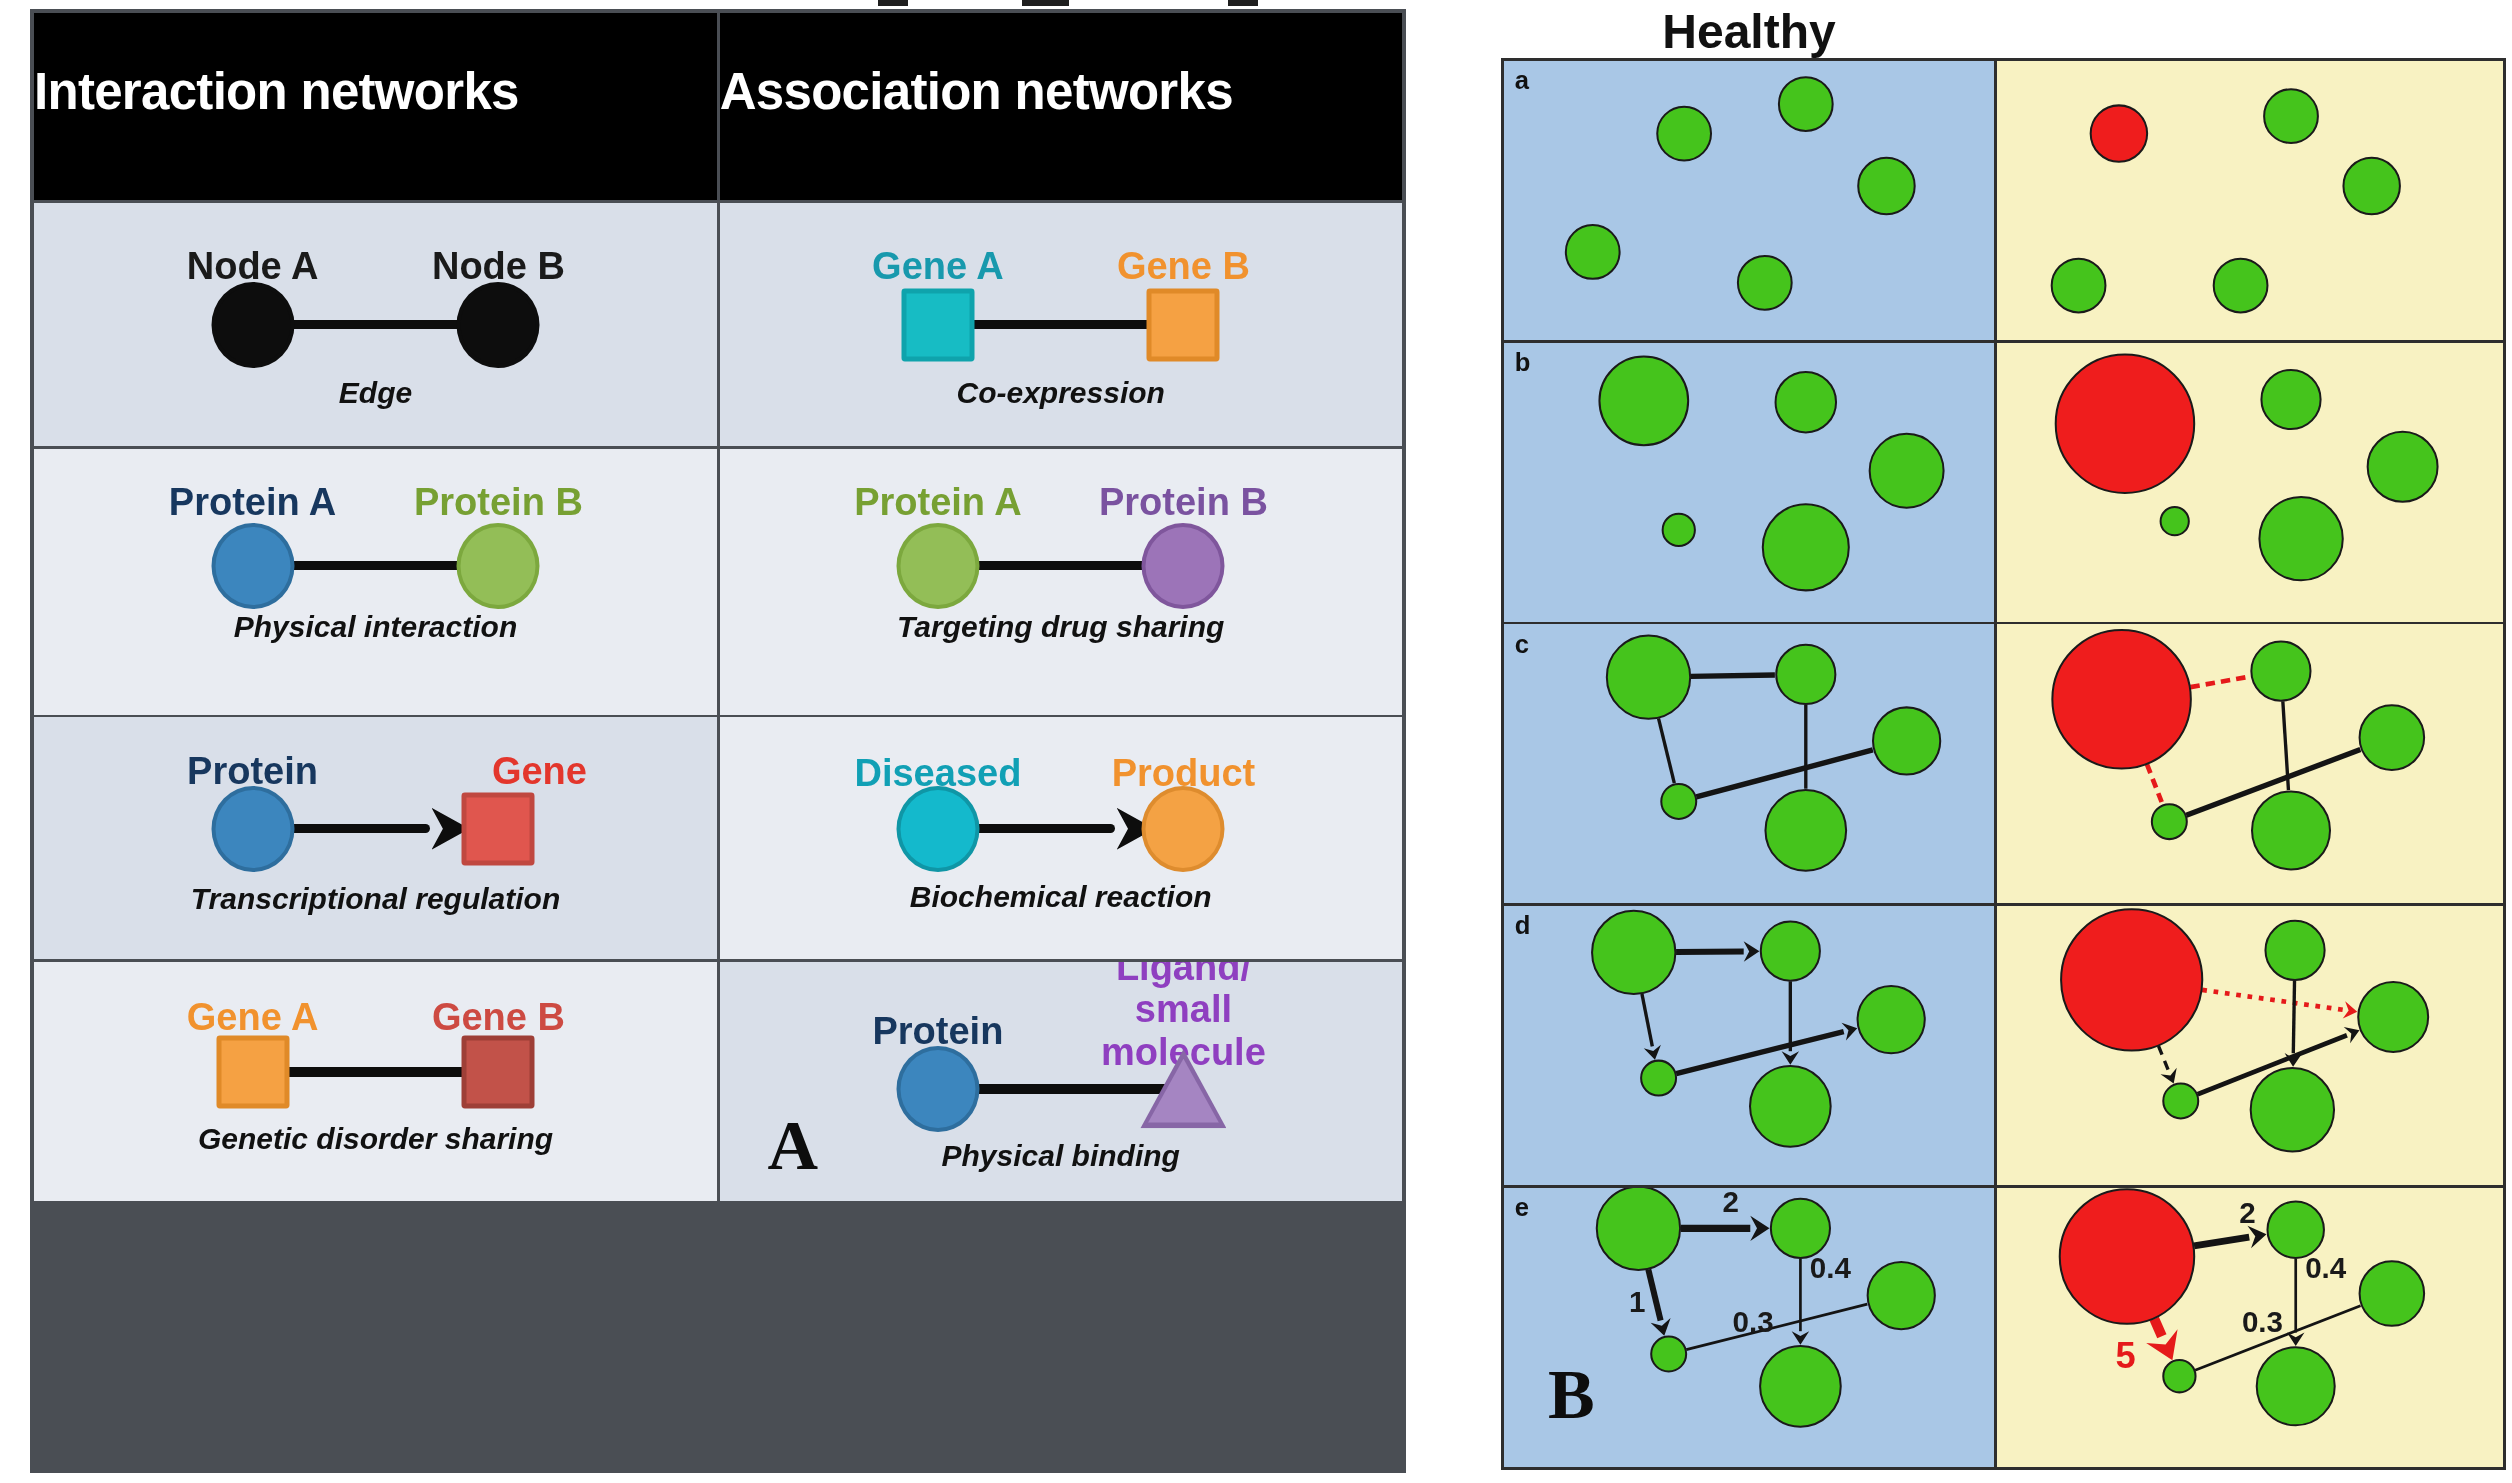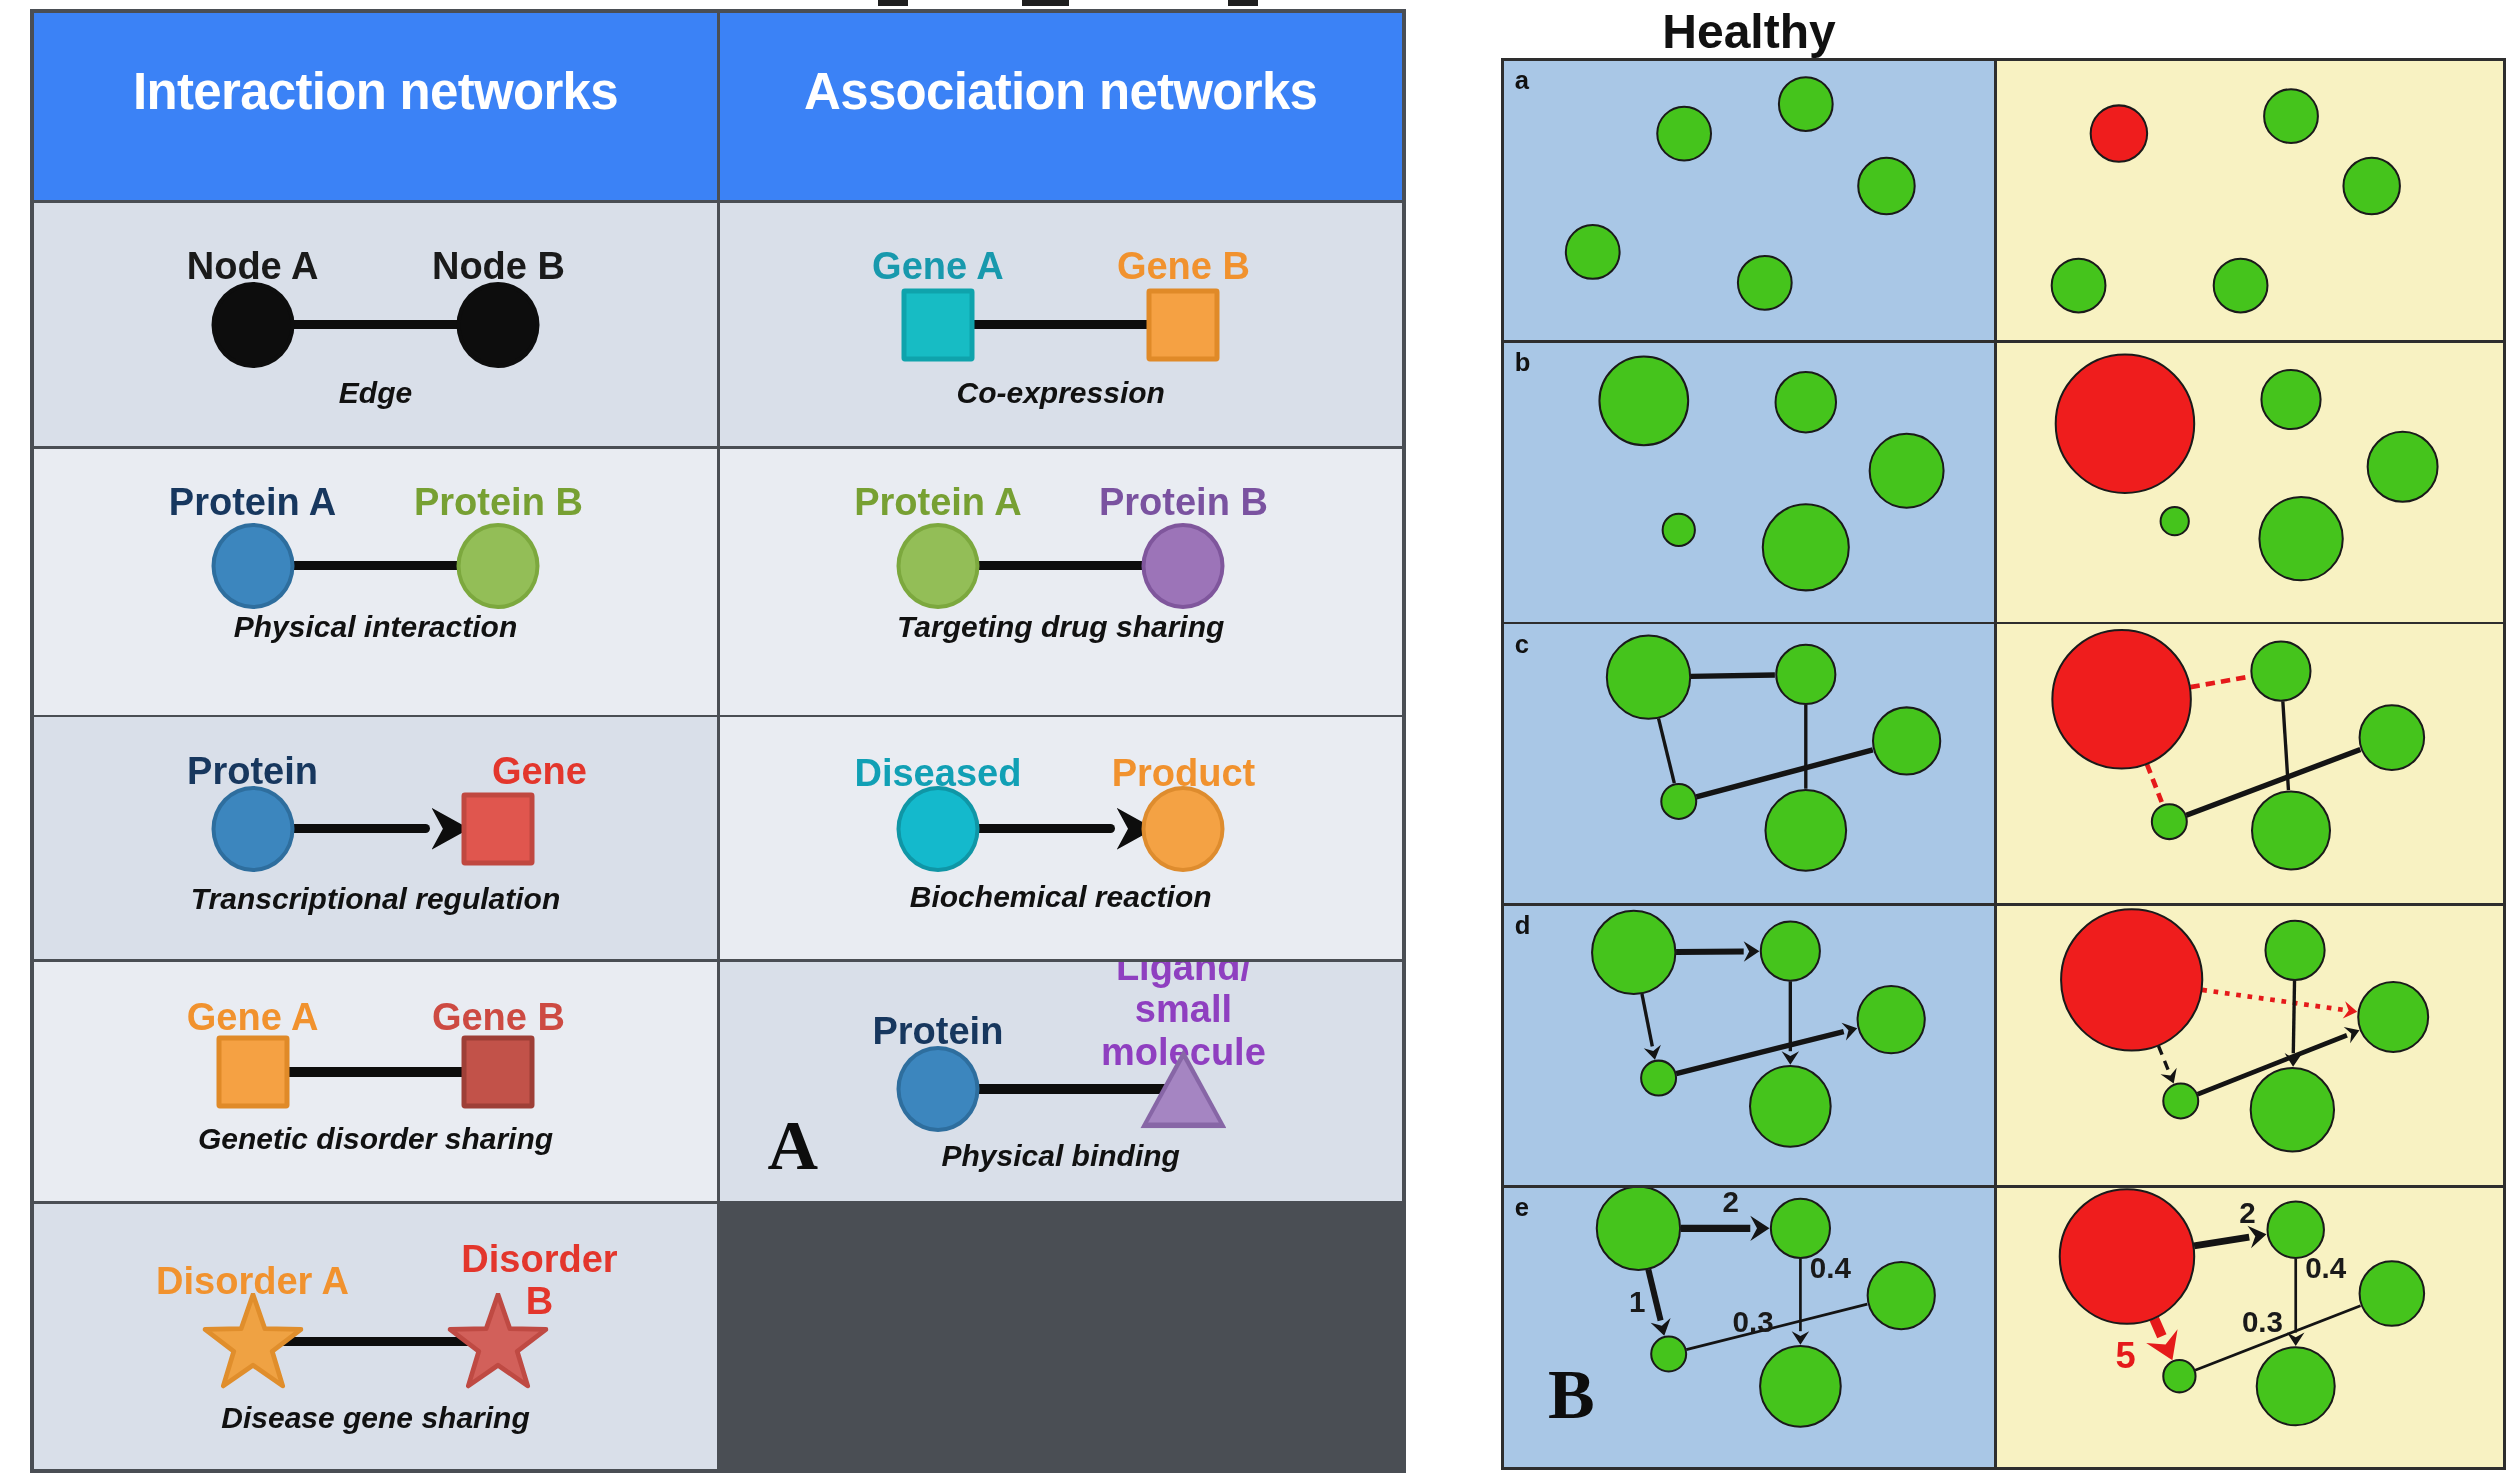--- a/index.html
+++ b/index.html
@@ -7,21 +7,21 @@
   .canvas{position:absolute;inset:0;background:#fff;overflow:hidden;}
 
   
   .crop-mark{position:absolute;top:0;height:6px;background:#1f1f1f;}
 
   
   .atable{position:absolute;left:30px;top:9.4px;display:grid;
           grid-template-columns:683px 682px;
           grid-template-rows:187px 243px 266px 242px 239px 265px;
           gap:2.7px;background:#4a4e54;border:4px solid #4a4e54;}
-  .ahead-cell{background:#3b82f6;display:flex;align-items:center;justify-content:center;padding-bottom:31px;}
+  .ahead-cell{background:#000000;display:flex;align-items:center;justify-content:flex-start;padding-bottom:31px;}
   .ahead-cell .htext{color:#fff;font-size:51px;font-weight:700;letter-spacing:-0.7px;}
   .acell{position:relative;overflow:hidden;}
   .bg1{background:#D9DFE9;} .bg2{background:#E9ECF2;}
 
   .p1{--ly:26%;--sy:50%;--cy:78%;}
   .p2{--ly:20%;--sy:44%;--cy:67%;}
   .p3{--ly:22%;--sy:46%;--cy:75%;}
   .p4{--ly:23%;--sy:46%;--cy:74%;}
   .p5{--ly:29%;--sy:53%;--cy:81%;}
 
@@ -212,36 +212,20 @@
         </div>
       <div class="shape right">
         <div class="tri tri-purple">
             <div class="tb"></div>
             <div class="tf"></div>
           </div>
       </div>
       <div class="caption">Physical binding</div>
     </div>
 
-    <div class="acell bg1 p5">
-      <div class="nlabel left c-orange">Disorder A</div>
-      <div class="nlabel right c-red">Disorder B</div>
-      <div class="bar" style="top:calc(52% - 4.7px);"></div>
-      <div class="shape left" style="top:52%;">
-        <svg viewBox="0 0 150 142" width="101" height="96">
-          <polygon points="75,2 92.6,52.7 146.3,53.8 103.5,86.3 119.1,137.7 75,107 30.9,137.7 46.5,86.3 3.7,53.8 57.4,52.7" fill="#EFA243" stroke="#E08E2C" stroke-width="7" stroke-linejoin="round"></polygon>
-        </svg>
-      </div>
-      <div class="shape right" style="top:52%;">
-        <svg viewBox="0 0 150 142" width="101" height="96">
-          <polygon points="75,2 92.6,52.7 146.3,53.8 103.5,86.3 119.1,137.7 75,107 30.9,137.7 46.5,86.3 3.7,53.8 57.4,52.7" fill="#D2605A" stroke="#BF4A43" stroke-width="7" stroke-linejoin="round"></polygon>
-        </svg>
-      </div>
-      <div class="caption">Disease gene sharing</div>
-    </div>
   </div>
 
   <div class="bheader bh-healthy">Healthy</div>
 
   <div class="btable">
     <div class="bcell healthy">
       <div class="row-letter">a</div>
       <svg viewBox="0 0 729 415">
           <circle cx="449" cy="64" r="40" fill="#45C41C" stroke="#1A1A1A" stroke-width="3"></circle>
           <circle cx="268" cy="108" r="40" fill="#45C41C" stroke="#1A1A1A" stroke-width="3"></circle>

